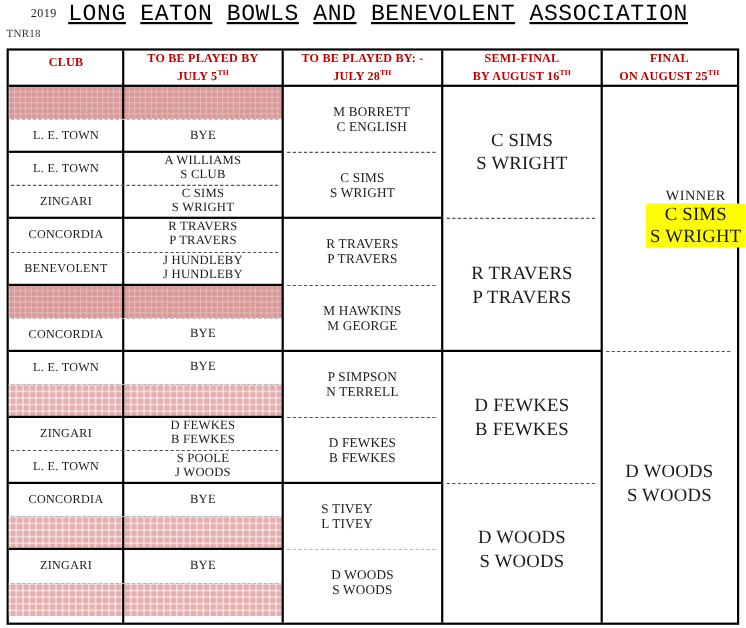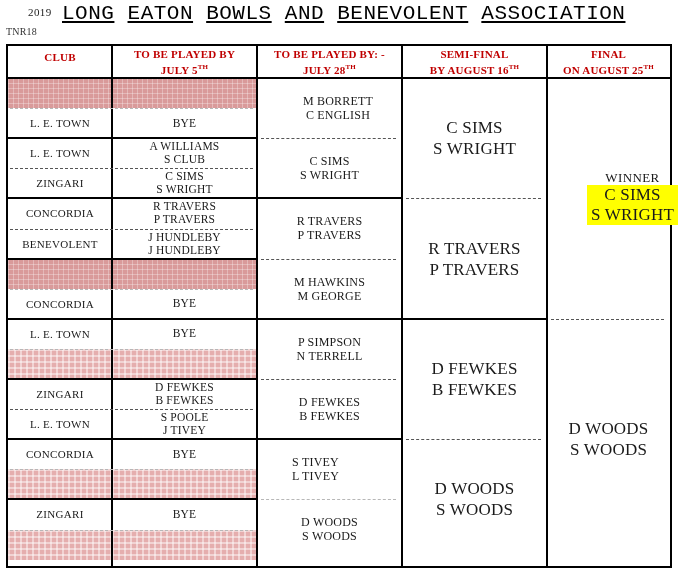--- a/index.html
+++ b/index.html
@@ -250,21 +250,21 @@
     <div class="cell club blank-light" style="left: 0px; top: 302.9px; width: 104px; height: 30.1px;"></div>
     <div class="cell blank-light" style="left: 104px; top: 302.9px; width: 145px; height: 30.1px;"></div>
     <div class="cell club" style="left: 0px; top: 333px; width: 104px; height: 30.1px;">ZINGARI</div>
     <div class="cell pair" style="left: 104px; top: 333px; width: 145px; height: 30.1px;">
       <div>D FEWKES</div>
       <div>B FEWKES</div>
     </div>
     <div class="cell club" style="left: 0px; top: 363.1px; width: 104px; height: 30.1px;">L. E. TOWN</div>
     <div class="cell pair" style="left: 104px; top: 363.1px; width: 145px; height: 30.1px;">
       <div>S POOLE</div>
-      <div>J TIVEY</div>
+      <div>J WOODS</div>
     </div>
     <div class="cell club" style="left: 0px; top: 393.2px; width: 104px; height: 30.1px;">CONCORDIA</div>
     <div class="cell pair" style="left: 104px; top: 393.2px; width: 145px; height: 30.1px;">
       <div>BYE</div>
     </div>
     <div class="cell club blank-light" style="left: 0px; top: 423.3px; width: 104px; height: 30.1px;"></div>
     <div class="cell blank-light" style="left: 104px; top: 423.3px; width: 145px; height: 30.1px;"></div>
     <div class="cell club" style="left: 0px; top: 453.4px; width: 104px; height: 30.1px;">ZINGARI</div>
     <div class="cell pair" style="left: 104px; top: 453.4px; width: 145px; height: 30.1px;">
       <div>BYE</div>

